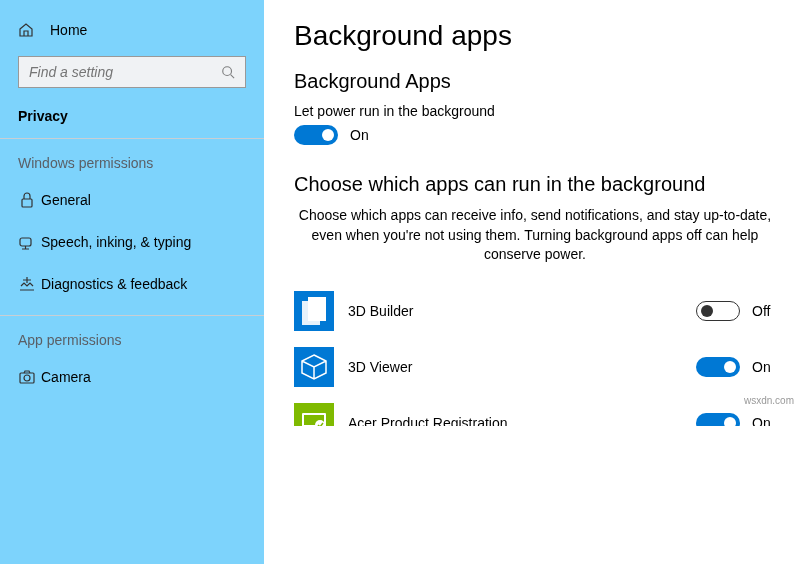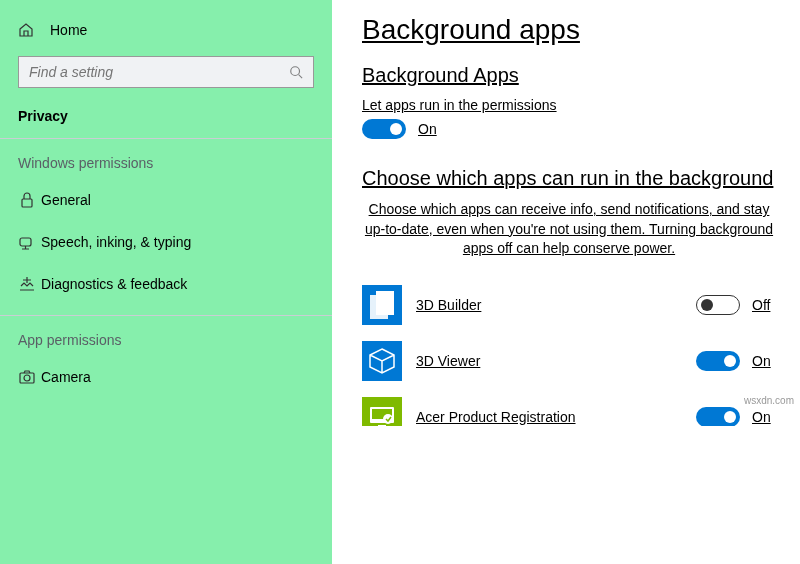--- a/index.html
+++ b/index.html
@@ -1,33 +1,33 @@
 <!DOCTYPE html>
 <html><head>
   <meta charset="utf-8">
   <style>
     * { box-sizing: border-box; margin: 0; padding: 0; }
     body { font-family: "Segoe UI", sans-serif; font-size: 14px; color: #000; background: #fff; width: 800px; height: 564px; overflow: hidden; display: flex; }
     
-    .sidebar { width: 332px; background: #86efac; padding: 14px 0 0 0; height: 564px; }
+    .sidebar { width: 264px; background: #7dd3fc; padding: 14px 0 0 0; height: 564px; }
     .home-row { display: flex; align-items: center; padding: 8px 18px; gap: 16px; cursor: pointer; }
     .home-row svg { width: 16px; height: 16px; }
     
     .search-box { margin: 10px 18px; border: 1px solid #999; background: #f0f2f4; height: 32px; display: flex; align-items: center; padding: 0 10px; }
     .search-box input { border: none; background: transparent; flex: 1; outline: none; font-size: 14px; font-style: italic; color: #666; }
     .search-box .sicon { width: 14px; height: 14px; opacity: 0.6; }
     
     .section-title { font-weight: 600; padding: 10px 18px 14px 18px; }
     .group-title { color: #5a5f66; padding: 12px 18px 8px 18px; font-size: 14px; }
     hr.sep { border: none; border-top: 1px solid #c9ced3; margin: 0 0 4px 0; }
     
     .nav-item { display: flex; align-items: center; padding: 12px 18px; gap: 5px; cursor: pointer; }
     .nav-item svg { width: 18px; height: 18px; flex-shrink: 0; }
     
-    .main { flex: 1; padding: 14px 24px 0 30px; height: 426px; overflow: hidden; position: relative; text-decoration: underline; }
+    .main { flex: 1; padding: 20px 24px 0 30px; height: 426px; overflow: hidden; position: relative; }
     h1 { font-weight: 400; font-size: 28px; margin-bottom: 18px; }
     h2 { font-weight: 400; font-size: 20px; margin-bottom: 10px; }
     .sub { font-size: 14px; margin-bottom: 6px; }
     .desc { font-size: 14px; margin-bottom: 18px; line-height: 1.4; text-align: center; }
     
     .toggle-row { display: flex; align-items: center; gap: 12px; margin-bottom: 28px; }
     .toggle { width: 44px; height: 20px; border-radius: 10px; position: relative; cursor: pointer; }
     .toggle.on { background: #0078d4; }
     .toggle.off { background: #fff; border: 1px solid #333; }
     .toggle .knob { width: 12px; height: 12px; border-radius: 50%; position: absolute; top: 50%; transform: translateY(-50%); }
@@ -99,21 +99,21 @@
         <circle cx="9" cy="10" r="3"></circle>
         <path d="M6 5l1-2h4l1 2"></path>
       </svg>
     <span>Camera</span>
   </div>
 </div>
 
 <div class="main">
   <h1>Background apps</h1>
   <h2>Background Apps</h2>
-  <div class="sub">Let apps run in the permissions</div>
+  <div class="sub">Let power run in the background</div>
   <div class="toggle-row">
     <div class="toggle on">
         <div class="knob"></div>
       </div>
     <span>On</span>
   </div>
 
   <h2>Choose which apps can run in the background</h2>
   <div class="desc">Choose which apps can receive info, send notifications, and stay up-to-date, even when you're not using them. Turning background apps off can help conserve power.</div>
 

